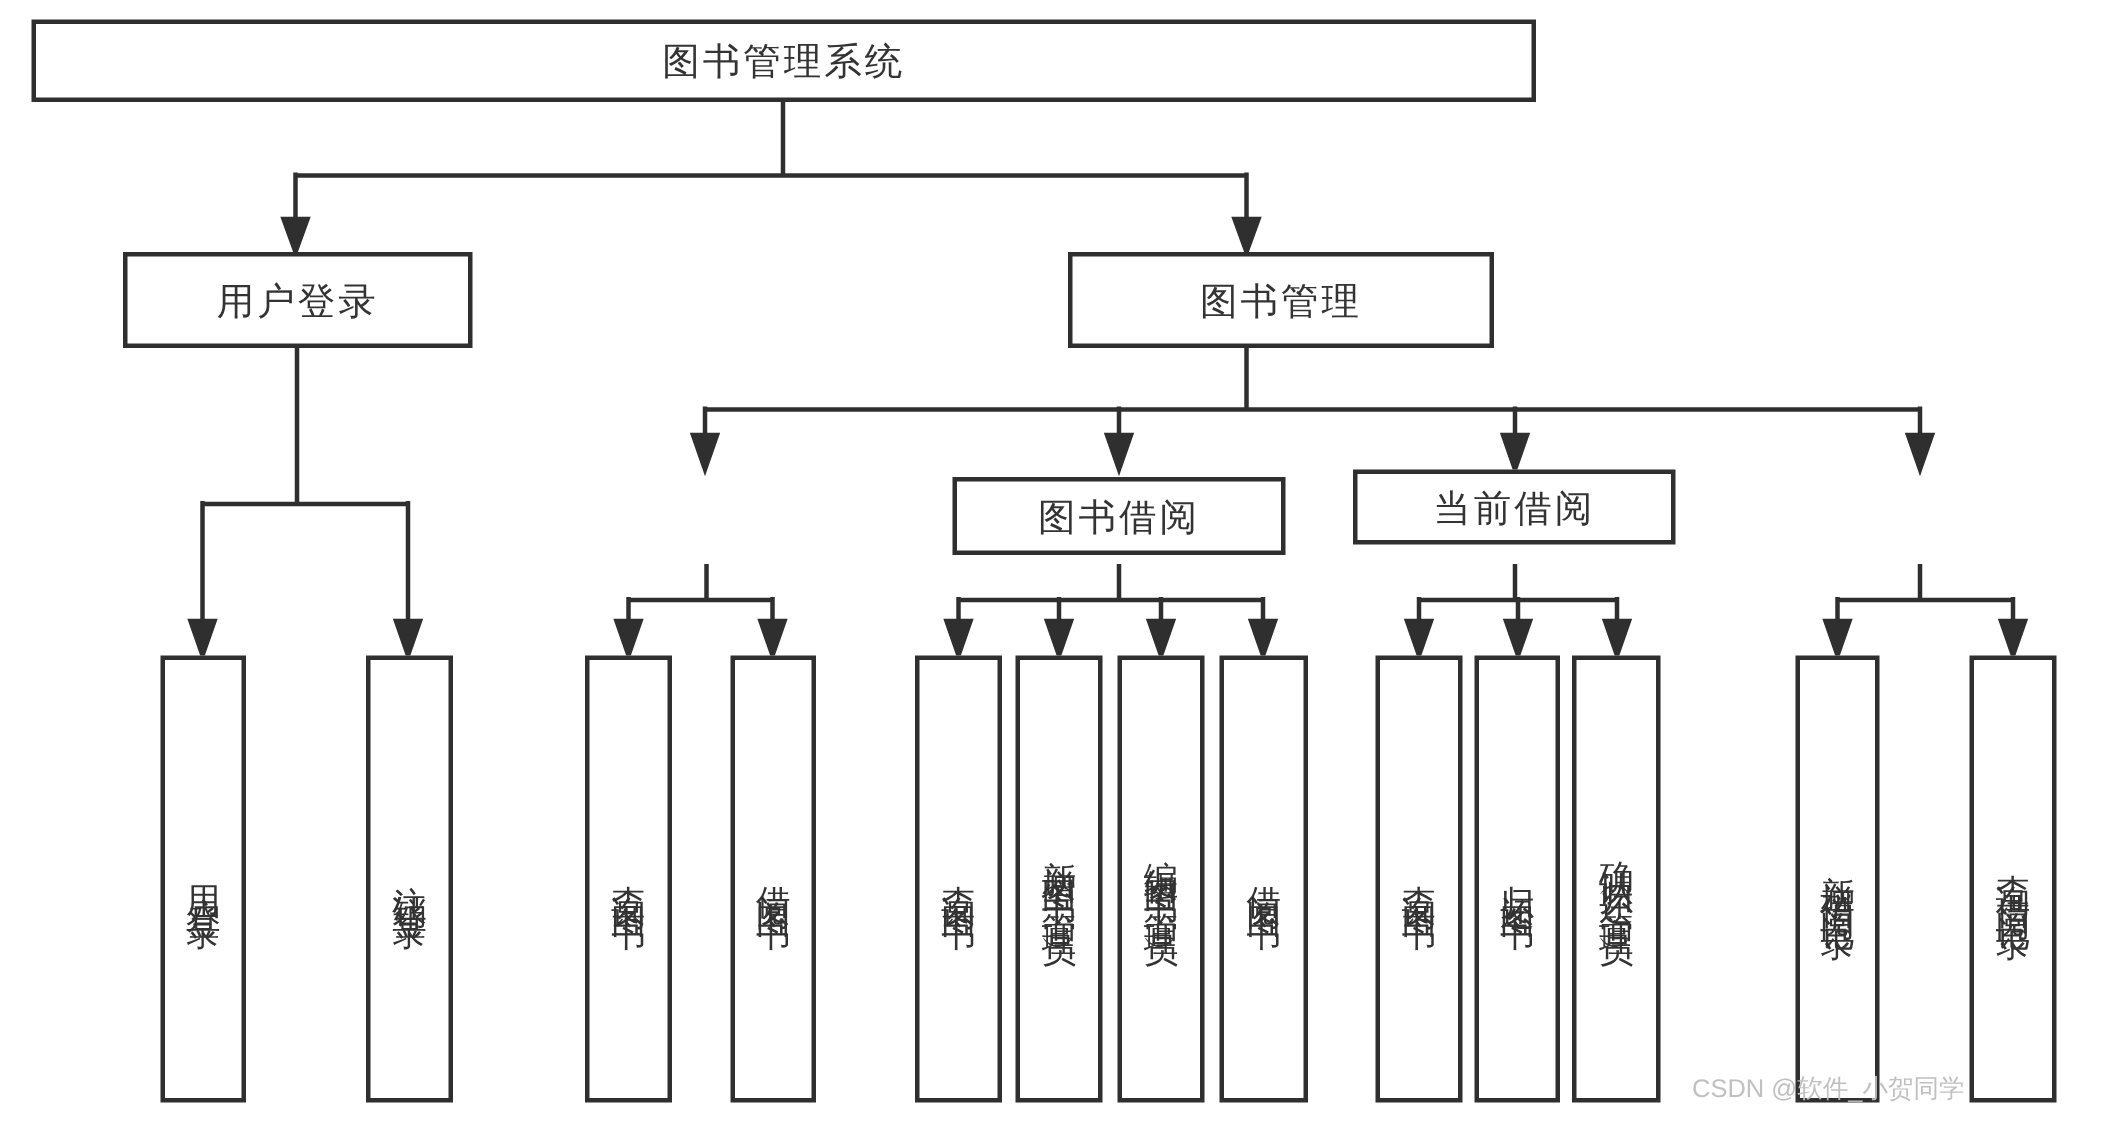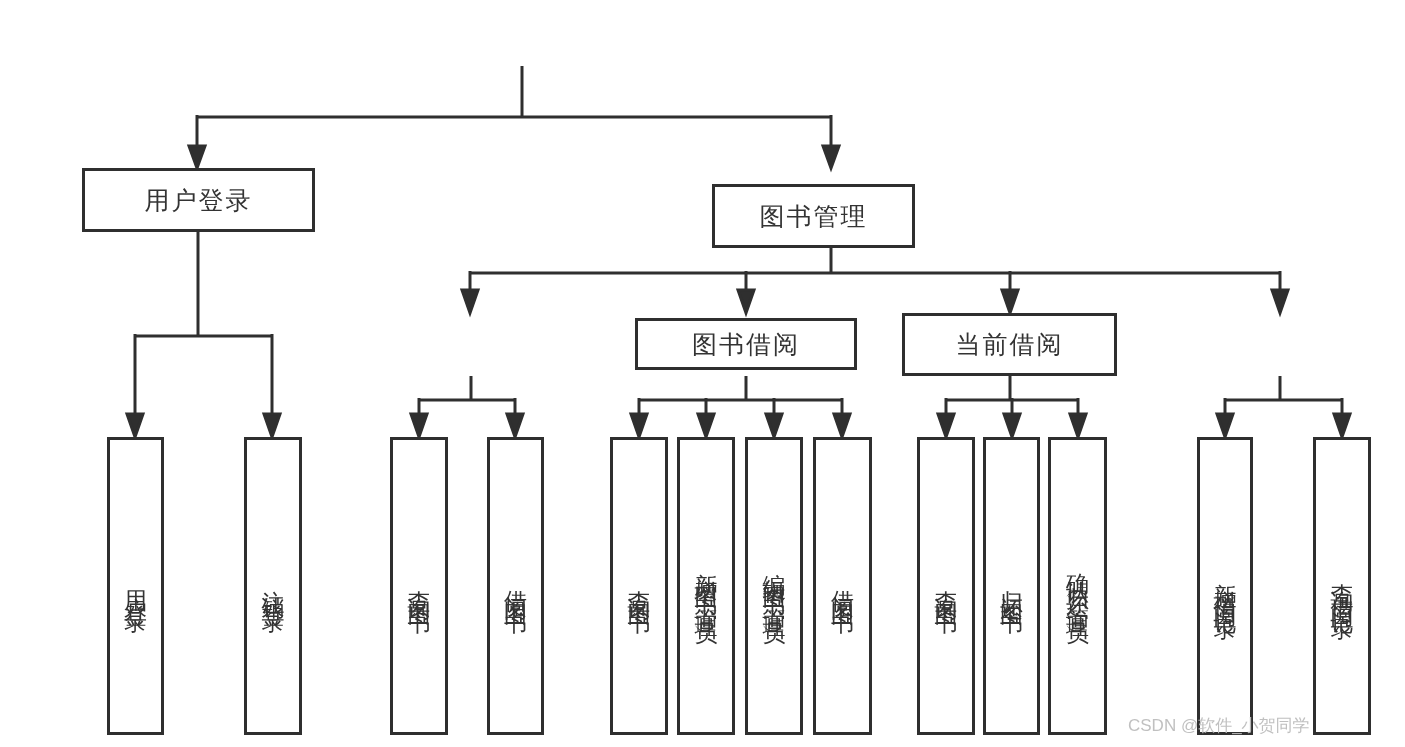--- a/index.html
+++ b/index.html
@@ -114,26 +114,27 @@
 
       <line x1="1280" y1="376" x2="1280" y2="400"></line>
       <line x1="1225" y1="400" x2="1342" y2="400"></line>
       <line x1="1225" y1="398" x2="1225" y2="416"></line>
       <polygon points="1217,414 1233,414 1225,437"></polygon>
       <line x1="1342" y1="398" x2="1342" y2="416"></line>
       <polygon points="1334,414 1350,414 1342,437"></polygon>
     </g>
   </svg>
 
+  <div class="box hlabel" style="left:21px; top:13px; width:1003px; height:55px;">图书管理系统</div>
 
   <div class="box hlabel" style="left:82px; top:168px; width:233px; height:64px;">用户登录</div>
-  <div class="box hlabel" style="left:712px; top:184px; width:203px; height:64px;">图书管理</div>
+  <div class="box hlabel" style="left:712px; top:168px; width:284px; height:64px;">图书管理</div>
 
   <div class="box hlabel" style="left:635px; top:318px; width:222px; height:52px;">图书借阅</div>
-  <div class="box hlabel" style="left:902px; top:313px; width:215px; height:63px;">当前借阅</div>
+  <div class="box hlabel" style="left:902px; top:313px; width:215px; height:50px;">当前借阅</div>
 
   <div class="box leaf" style="left:107px; top:437px; width:57px; height:298px;">用户登录</div>
   <div class="box leaf" style="left:244px; top:437px; width:58px; height:298px;">注销登录</div>
   <div class="box leaf" style="left:390px; top:437px; width:58px; height:298px;">查询图书</div>
   <div class="box leaf" style="left:487px; top:437px; width:57px; height:298px;">借阅图书</div>
   <div class="box leaf" style="left:610px; top:437px; width:58px; height:298px;">查询图书</div>
   <div class="box leaf" style="left:677px; top:437px; width:58px; height:298px;">新增图书（管理员）</div>
   <div class="box leaf" style="left:745px; top:437px; width:58px; height:298px;">编辑图书（管理员）</div>
   <div class="box leaf" style="left:813px; top:437px; width:59px; height:298px;">借阅图书</div>
   <div class="box leaf" style="left:917px; top:437px; width:58px; height:298px;">查询图书</div>

